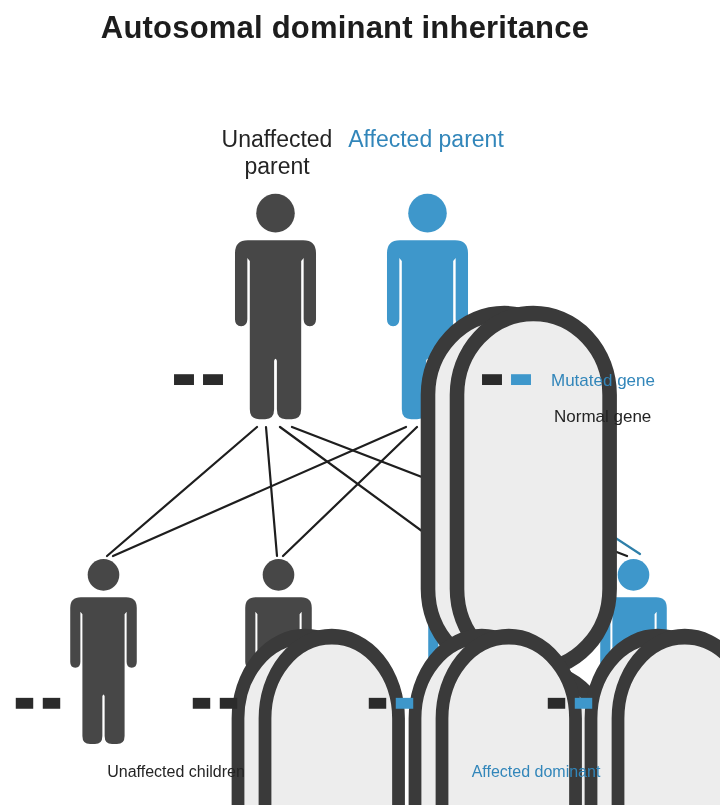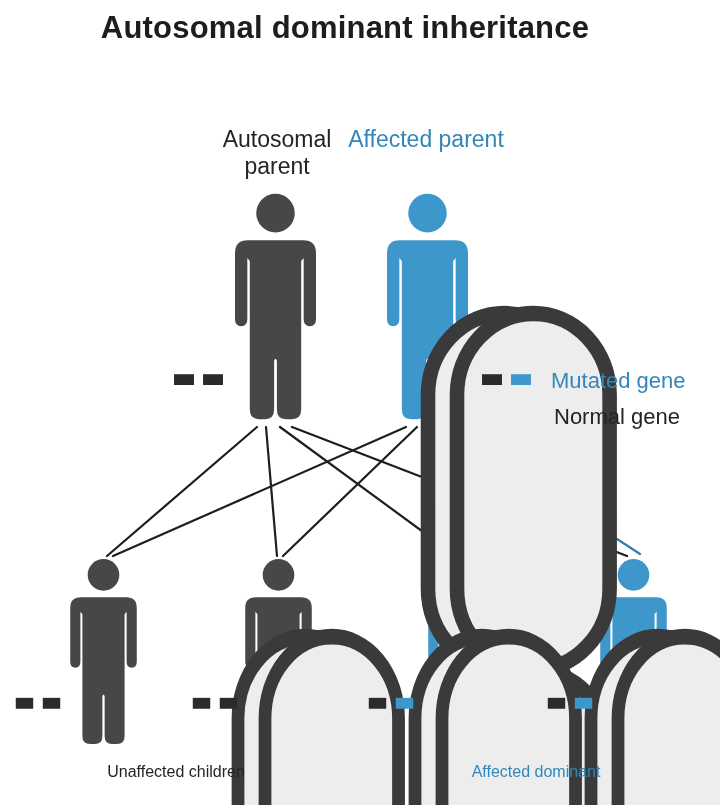--- a/index.html
+++ b/index.html
@@ -13,21 +13,21 @@
     position:absolute; left:0; top:10px; width:690px;
     text-align:center; font-size:31px; font-weight:700;
     letter-spacing:0.2px; color:var(--title-color,#1d1d1d);
   }
   .parent-label {
     position:absolute; top:126px; width:170px; text-align:center;
     font-size:23px; line-height:27px; color:var(--text-dark,#242424);
   }
   .parent-label.affected { color:var(--affected-text,#3286BA); }
   .gene-label {
-    position:absolute; font-size:22px; line-height:26px;
+    position:absolute; font-size:17px; line-height:26px;
     color:var(--text-dark,#242424); white-space:nowrap;
   }
   .gene-label.mutated { color:var(--affected-text,#3286BA); }
   .children-label {
     position:absolute; top:763px; width:260px; text-align:center;
     font-size:16px; color:var(--text-dark,#242424); white-space:nowrap;
   }
   .children-label.affected { color:var(--affected-text,#3286BA); }
   .chrom-shape { fill:var(--chrom-fill,#EDEDED); stroke:var(--chrom-stroke,#3A3A3A); stroke-width:2.2; }
   .band-normal  { fill:var(--band-normal,#2B2B2B); }
@@ -141,21 +141,21 @@
           <g transform="translate(573 626) scale(0.8076923076923077 0.9910714285714286)">
             <use href="#chromosome"></use>
             <rect x="2.2" y="72.5" width="21.6" height="11" class="band-mutated"></rect>
           </g>
         </g>
       </g>
   </svg>
 
   <div class="title">Autosomal dominant inheritance</div>
 
-  <div class="parent-label" style="left:192px">Autosomal parent</div>
+  <div class="parent-label" style="left:192px">Unaffected parent</div>
   <div class="parent-label affected" style="left:341px">Affected parent</div>
 
   <div class="gene-label mutated" style="left:551px; top:368px">Mutated gene</div>
   <div class="gene-label" style="left:554px; top:404px">Normal gene</div>
 
   <div class="children-label" style="left:46px">Unaffected children</div>
   <div class="children-label affected" style="left:406px">Affected dominant</div>
 
 </div>
 

